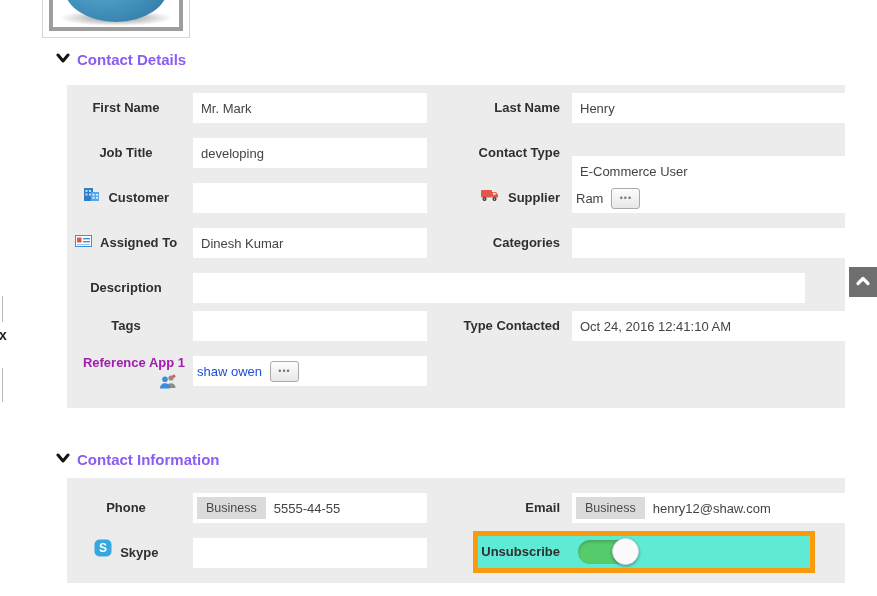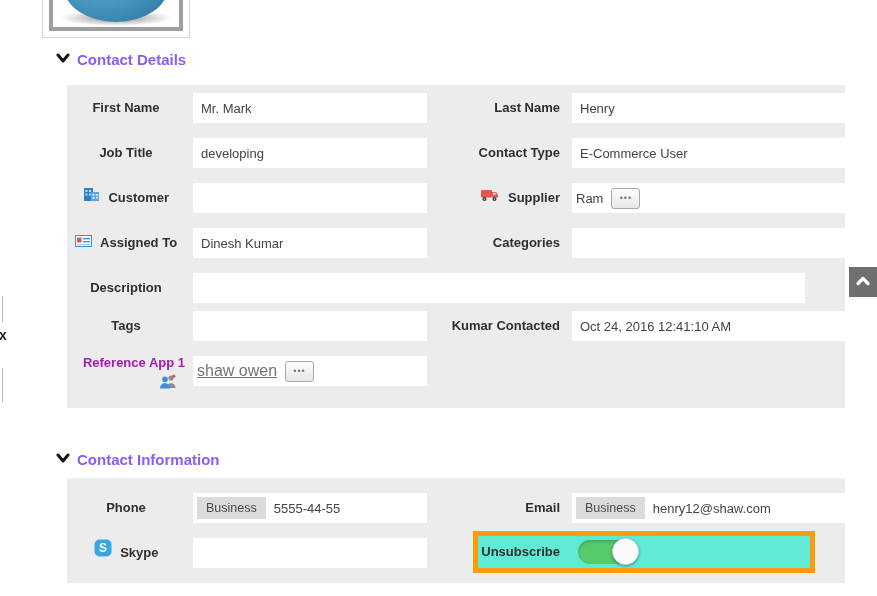--- a/index.html
+++ b/index.html
@@ -35,21 +35,21 @@
        font-family:"Liberation Sans",sans-serif;font-size:13px;color:#444;padding:0 8px;}
   .inp-l{left:126px;width:234px;}
   .inp-r{left:505px;width:281px;}
   .inp-wide{left:126px;width:612px;}
   .inp-box{display:flex;align-items:center;gap:8px;padding:0 4px;}
   .chip{background:#dbdbdb;color:#4a4a4a;font-size:12.5px;padding:4px 9px;cursor:pointer;}
   .val{color:#444;font-size:13px;}
   .more-btn{display:inline-flex;align-items:center;justify-content:center;width:27px;height:19px;
             border:1px solid #aaa;border-radius:3px;background:linear-gradient(#fdfdfd,#e7e7e7);
             color:#777;font-size:9px;letter-spacing:1px;cursor:pointer;}
-  .link{color:#737373;text-decoration:underline;font-size:16px;cursor:pointer;}
+  .link{color:#1d4ed8;font-size:13px;cursor:pointer;}
 
   
   .ref-label{position:absolute;left:0;top:269px;width:118px;text-align:right;font-size:13px;
              font-weight:bold;color:#a21caf;line-height:17px;}
   .ref-ico{margin:3px 8px 0 0;}
 
   
   .highlight-box{position:absolute;left:406px;top:53px;width:342px;height:42px;background:#5eead4;
                  border:5px solid #f99b0c;box-sizing:border-box;}
   .unsub-label{position:absolute;left:0;top:0;width:82px;text-align:right;line-height:32px;
@@ -96,21 +96,21 @@
   <div class="panel panel1">
 
     <div class="flabel lbl-l" style="top:8px">First Name</div>
     <input class="inp inp-l" style="top: 8px;" value="Mr. Mark">
     <div class="flabel lbl-r" style="top:8px">Last Name</div>
     <input class="inp inp-r" style="top: 8px;" value="Henry">
 
     <div class="flabel lbl-l" style="top:53px">Job Title</div>
     <input class="inp inp-l" style="top: 53px;" value="developing">
     <div class="flabel lbl-r" style="top:53px">Contact Type</div>
-    <input class="inp inp-r" style="top: 53px;" value="E-Commerce User">
+    <input class="inp inp-r" style="top: 71px;" value="E-Commerce User">
 
     <div class="flabel lbl-l" style="top:98px">
       <span class="ico">
         <svg width="17" height="15" viewBox="0 0 17 15">
           <rect x="1" y="1" width="9" height="13" fill="#2f7fc4"></rect>
           <rect x="2.5" y="3" width="2" height="2" fill="#bfe0f5"></rect>
             <rect x="6" y="3" width="2" height="2" fill="#bfe0f5"></rect>
           <rect x="2.5" y="6.5" width="2" height="2" fill="#bfe0f5"></rect>
             <rect x="6" y="6.5" width="2" height="2" fill="#bfe0f5"></rect>
           <rect x="8" y="5" width="8" height="9" fill="#58a7e8"></rect>
@@ -156,21 +156,21 @@
     </div>
     <input class="inp inp-l" style="top: 143px;" value="Dinesh Kumar">
     <div class="flabel lbl-r" style="top:143px">Categories</div>
     <input class="inp inp-r" style="top: 143px;" value="">
 
     <div class="flabel lbl-l" style="top:188px">Description</div>
     <input class="inp inp-wide" style="top: 188px;" value="">
 
     <div class="flabel lbl-l" style="top:226px">Tags</div>
     <input class="inp inp-l" style="top: 226px;" value="">
-    <div class="flabel lbl-r" style="top:226px">Kumar Contacted</div>
+    <div class="flabel lbl-r" style="top:226px">Type Contacted</div>
     <input class="inp inp-r" style="top: 226px;" value="Oct 24, 2016 12:41:10 AM">
 
     <div class="ref-label">
       <div>Reference App 1</div>
       <div class="ref-ico">
         <svg width="18" height="15" viewBox="0 0 18 15">
           <circle cx="12" cy="4" r="2.6" fill="#8c8c8c"></circle>
           <path d="M7.5 14c0-3 2-4.8 4.5-4.8s4.5 1.8 4.5 4.8z" fill="#8c8c8c"></path>
           <circle cx="14.8" cy="2.2" r="1.6" fill="#e2574c"></circle>
           <circle cx="6" cy="5.2" r="2.8" fill="#3c8ddc"></circle>

